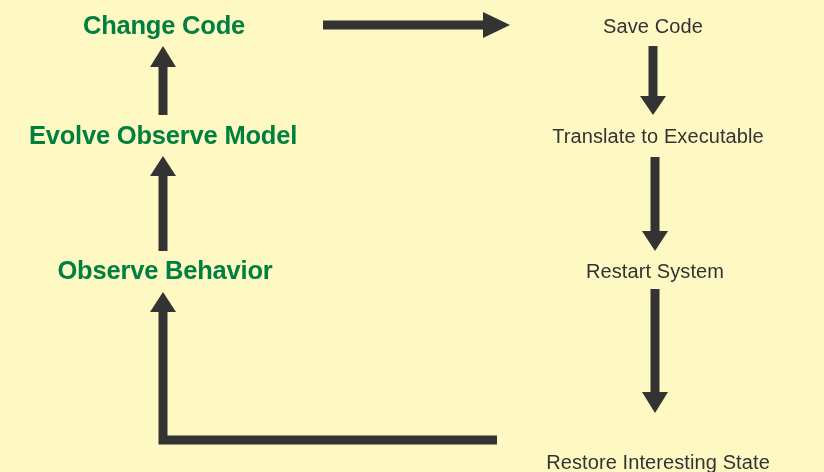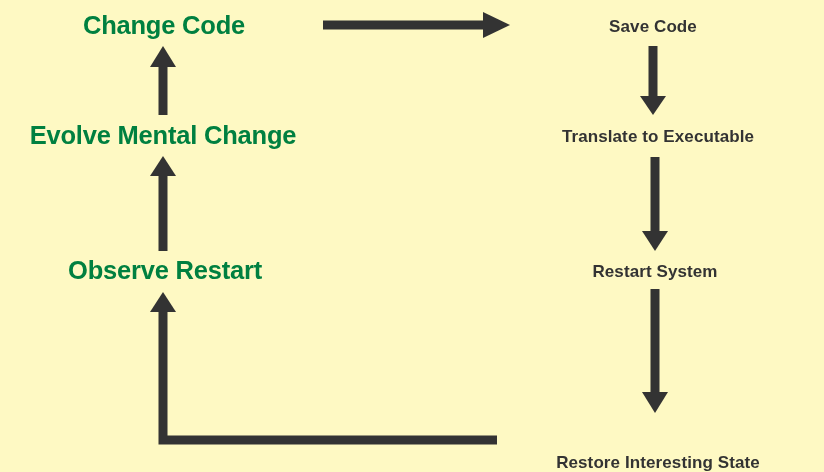--- a/index.html
+++ b/index.html
@@ -25,22 +25,22 @@
     transform: translate(-50%, -50%);
   }
   .node.left {
     color: #008040;
     font-weight: bold;
     font-size: 25.5px;
     letter-spacing: -0.2px;
   }
   .node.right {
     color: #333333;
-    font-weight: bold;
-    font-size: 17px;
+    font-weight: normal;
+    font-size: 20px;
     letter-spacing: 0.1px;
   }
   #edges {
     position: absolute;
     left: 0;
     top: 0;
     width: 824px;
     height: 472px;
     pointer-events: none;
   }
@@ -82,21 +82,21 @@
       <polygon points="150,176 176,176 163,156" fill="#333333"></polygon>
     </g>
 
     <g>
       <line x1="163" y1="115" x2="163" y2="67" stroke="#333333" stroke-width="9"></line>
       <polygon points="150,67 176,67 163,46" fill="#333333"></polygon>
     </g>
   </svg>
 
   <div class="node left" style="left:164px; top:26px;">Change Code</div>
-  <div class="node left" style="left:163px; top:136px;">Evolve Mental Change</div>
-  <div class="node left" style="left:165px; top:271px;">Observe Restart</div>
+  <div class="node left" style="left:163px; top:136px;">Evolve Observe Model</div>
+  <div class="node left" style="left:165px; top:271px;">Observe Behavior</div>
 
   <div class="node right" style="left:653px; top:26px;">Save Code</div>
   <div class="node right" style="left:655px; top:271px;">Restart System</div>
   <div class="node right" style="left:658px; top:136px;">Translate to Executable</div>
   <div class="node right" style="left:658px; top:462px;">Restore Interesting State</div>
 
 </div>
 
 </body></html>

